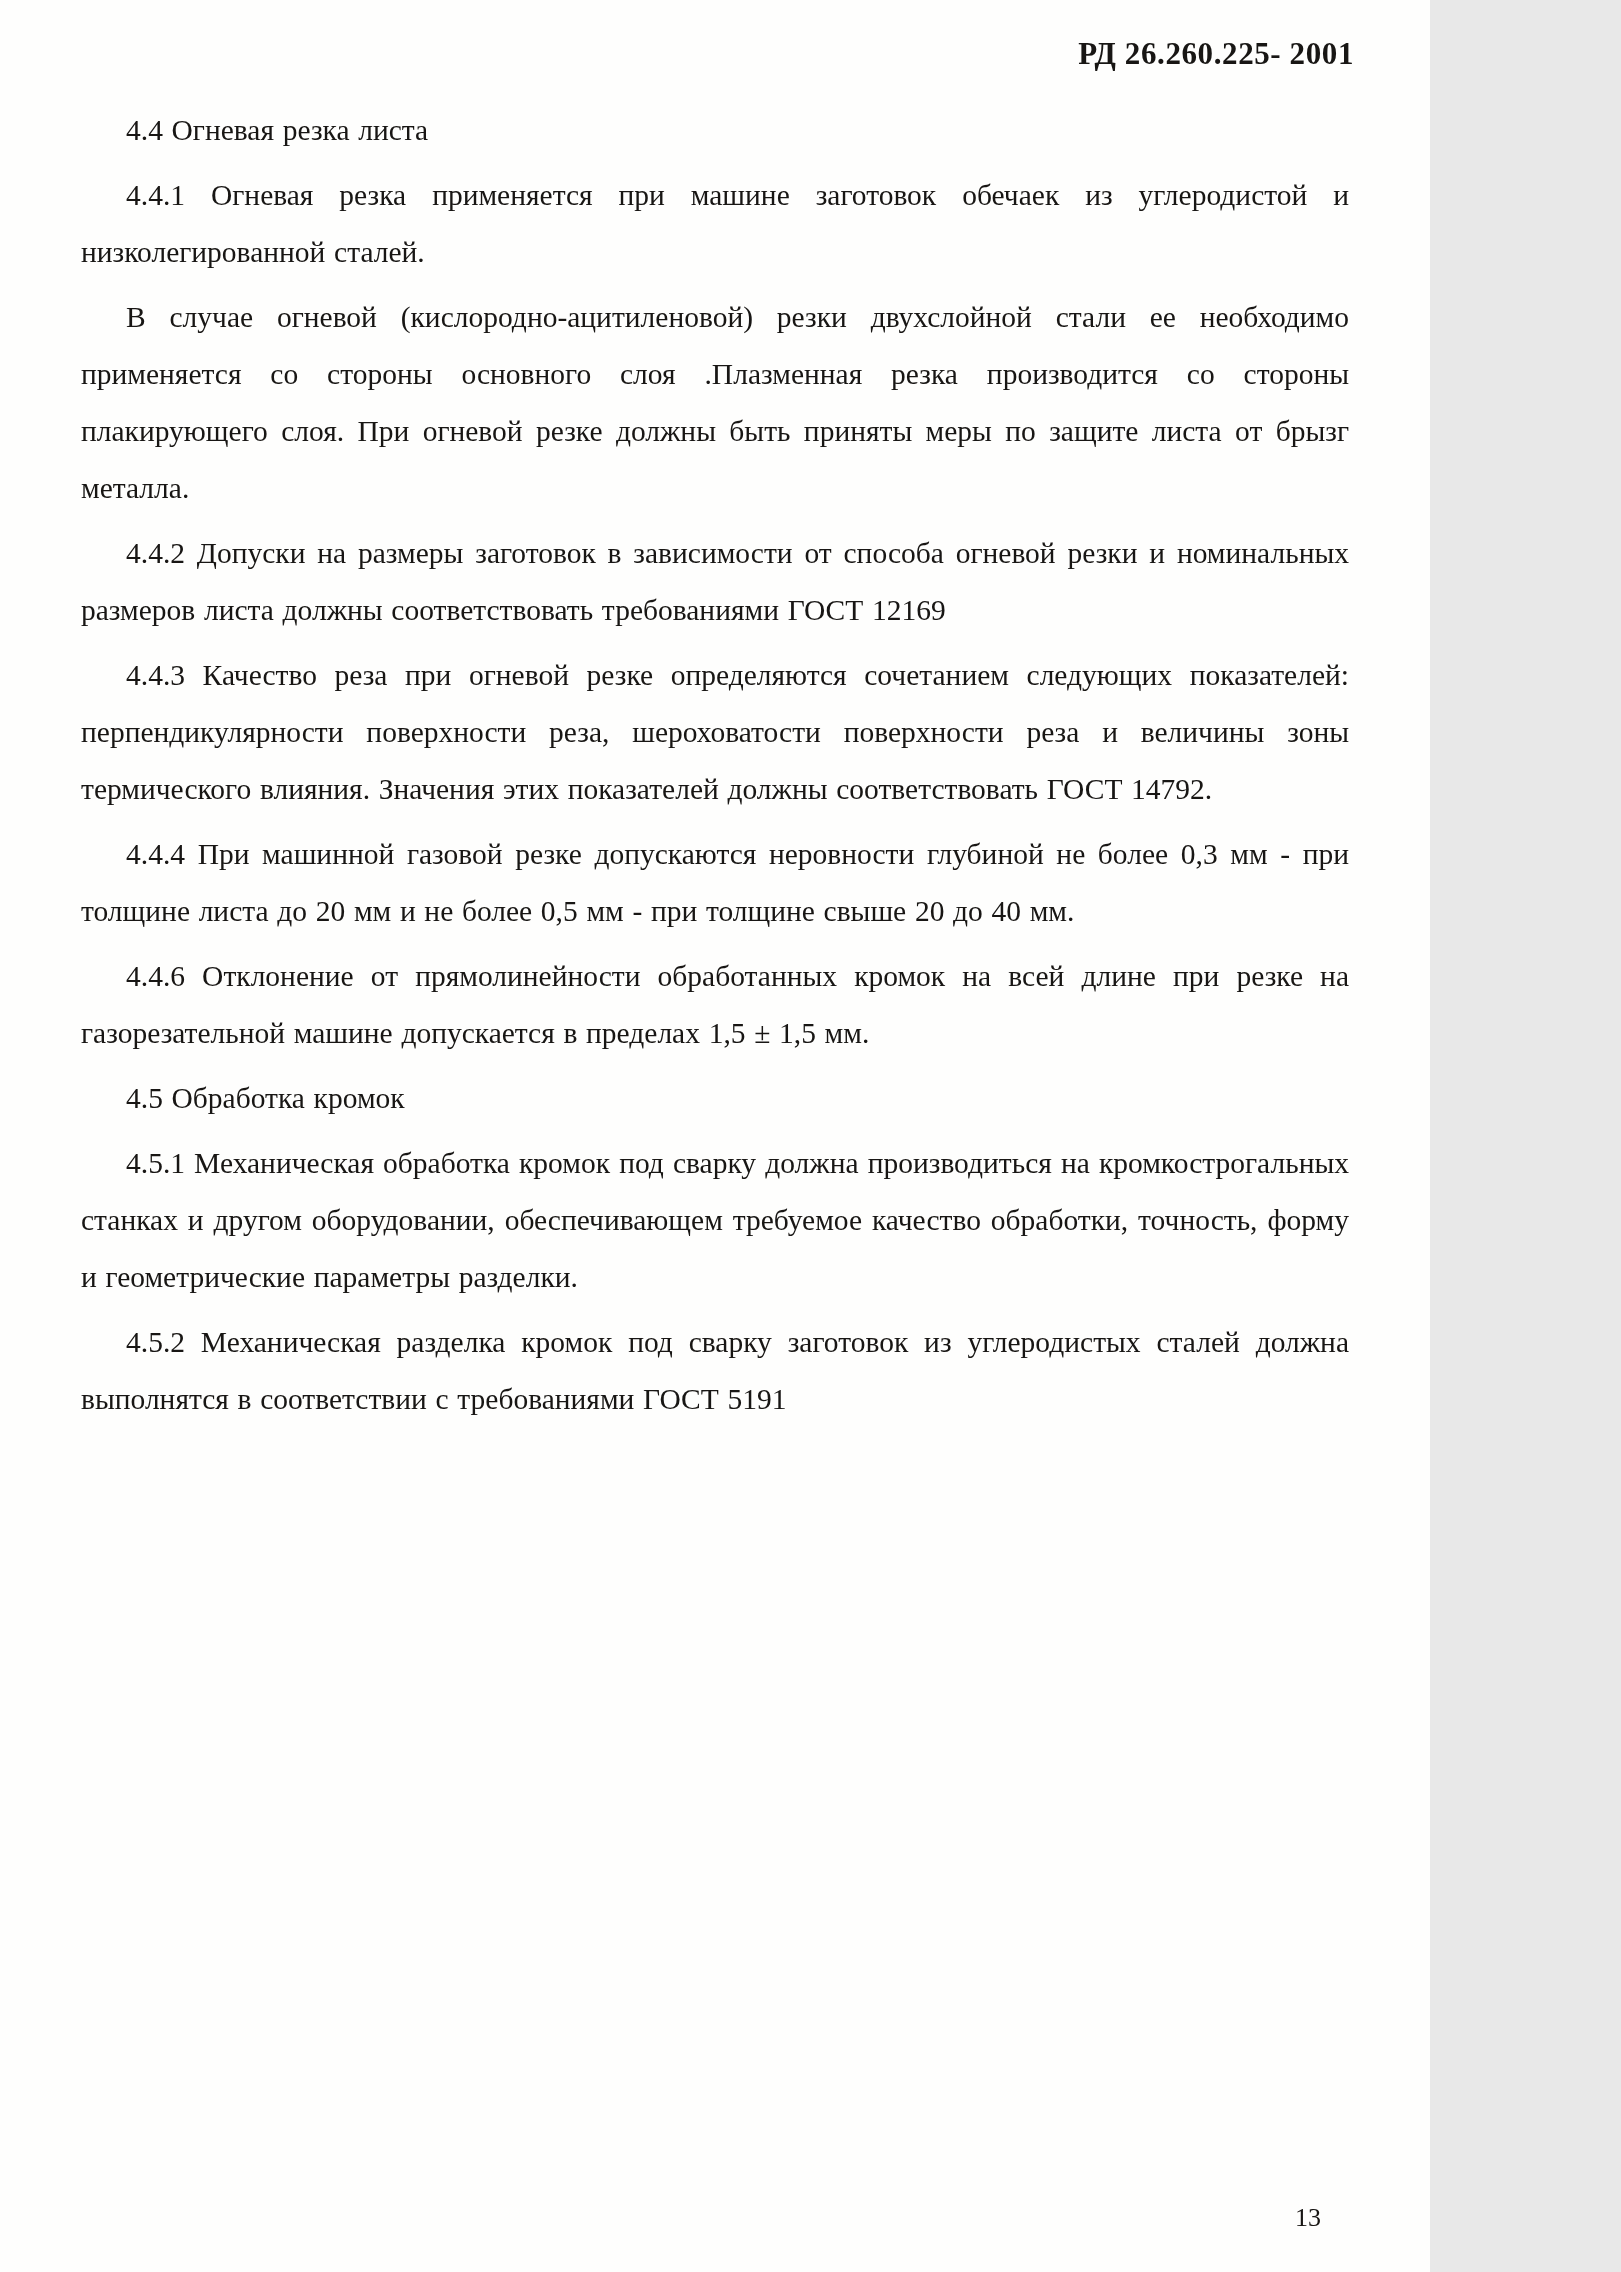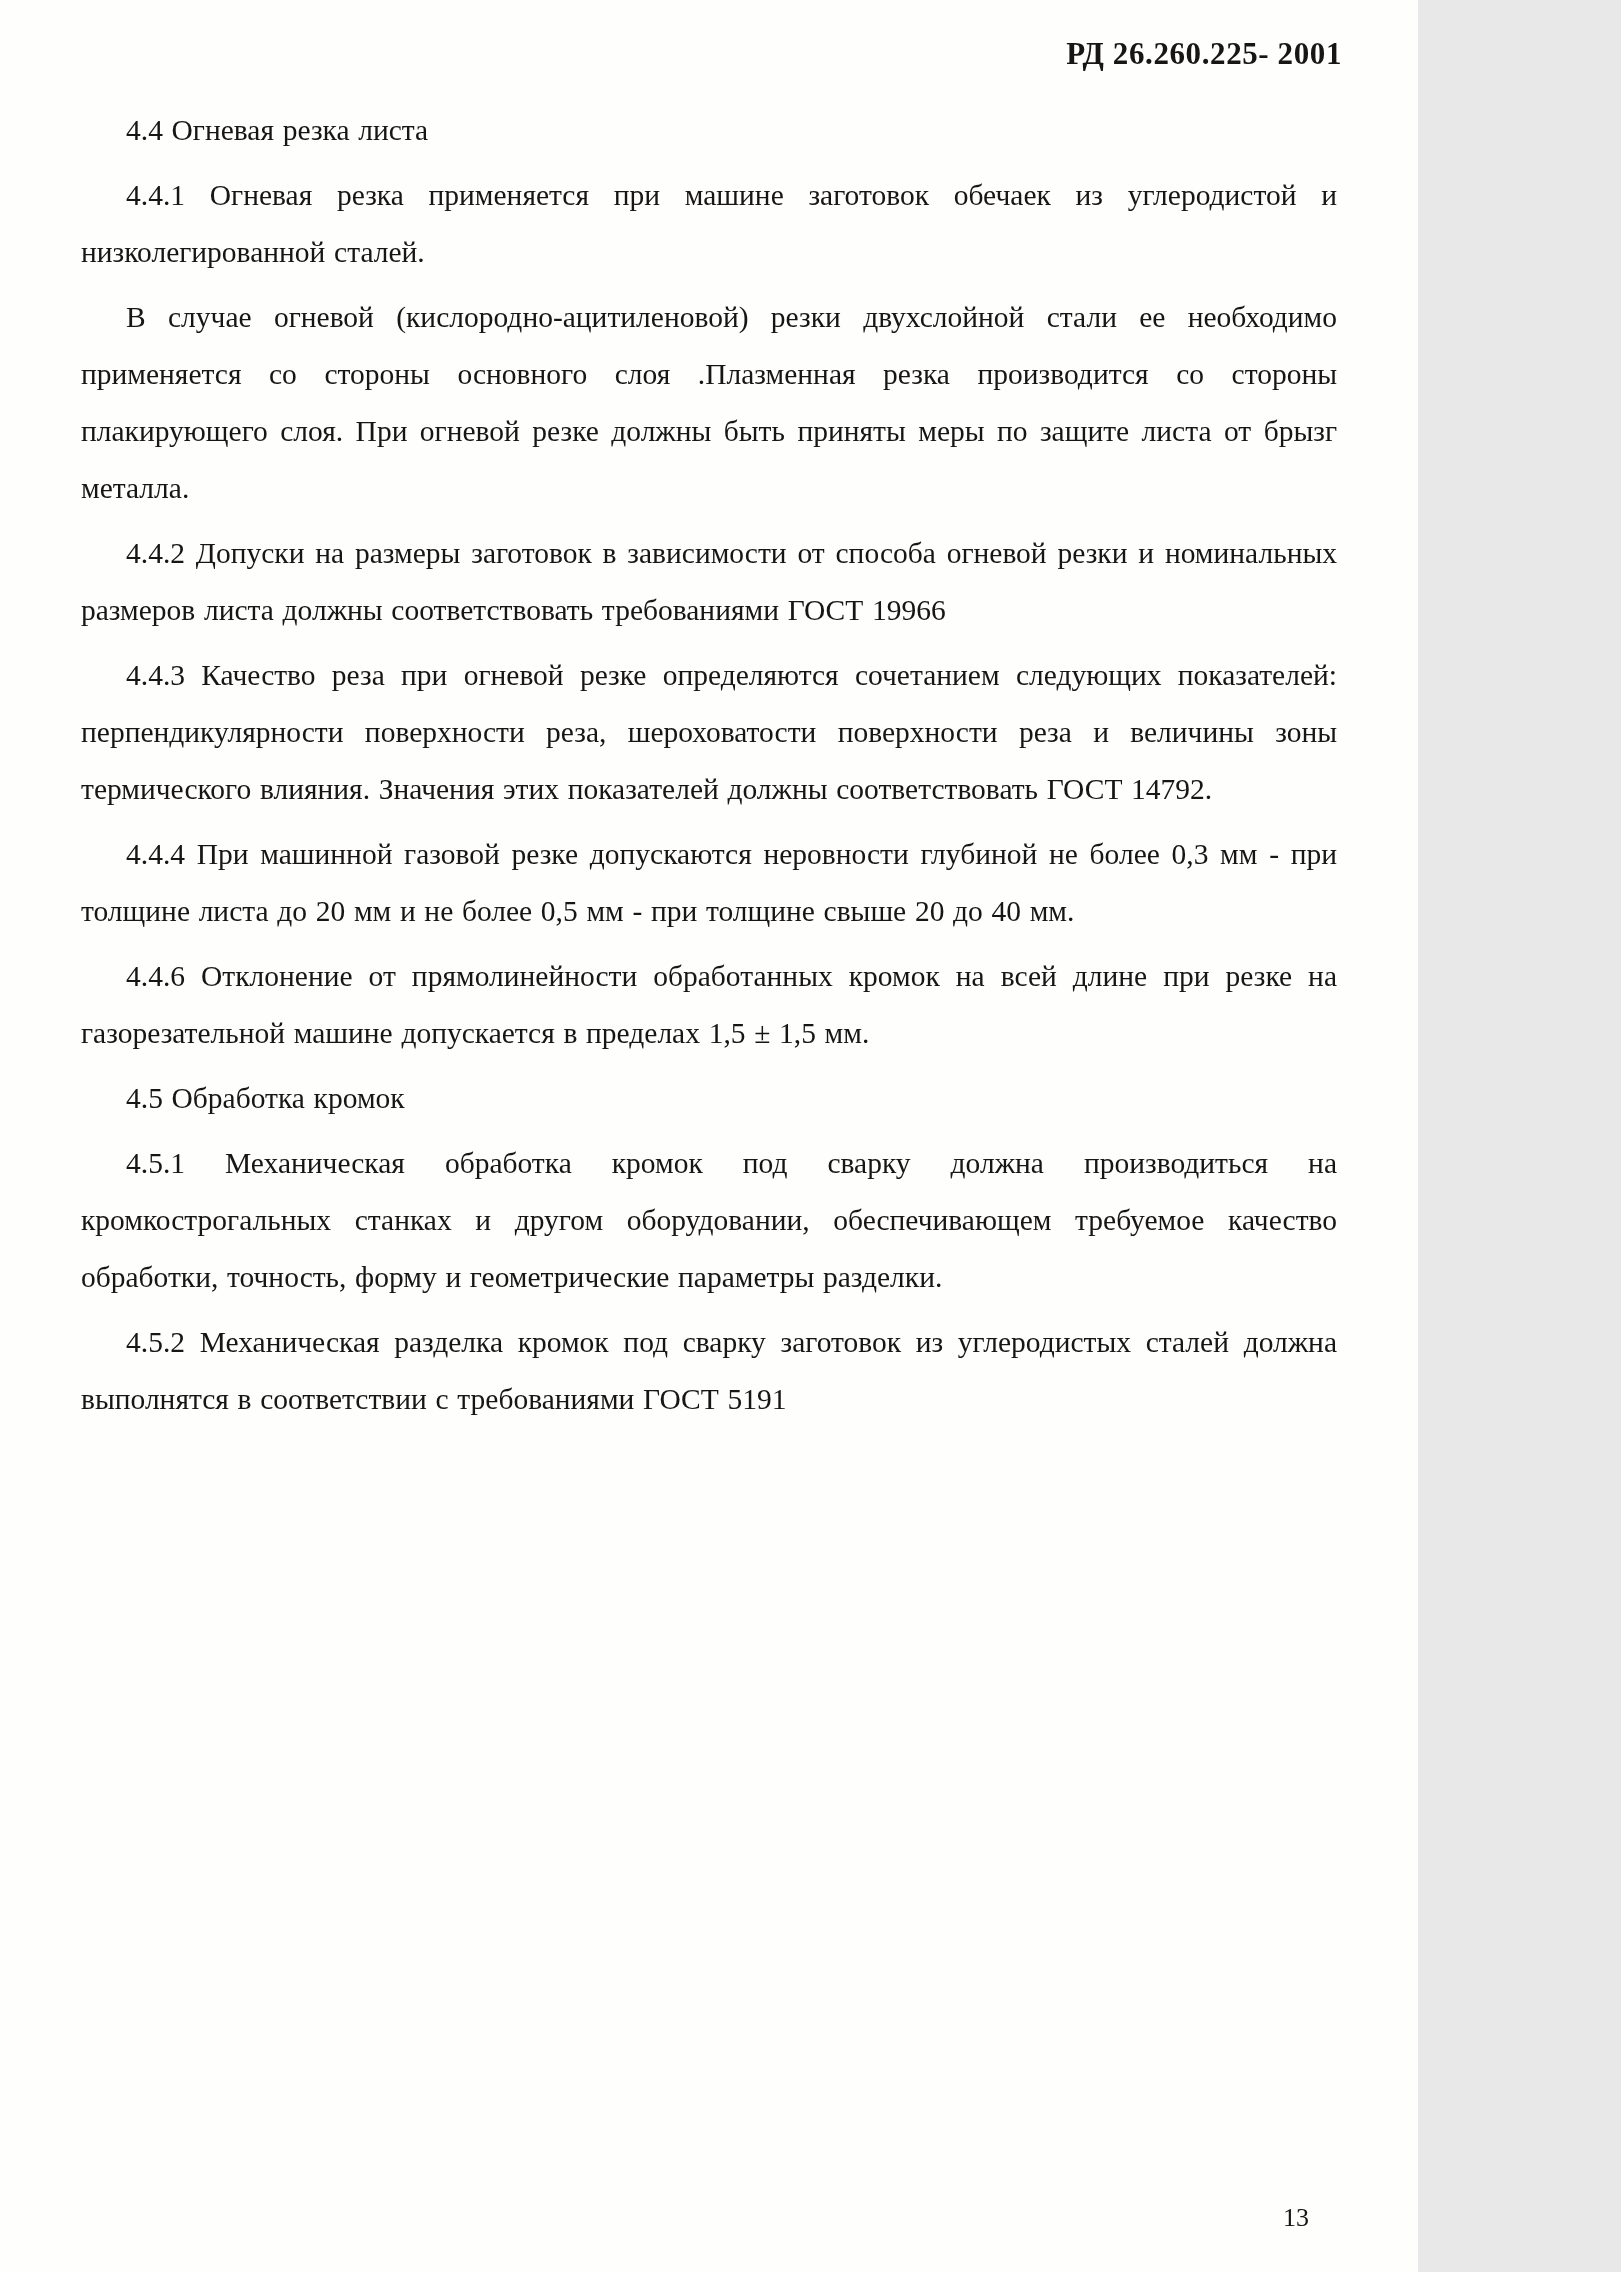--- a/index.html
+++ b/index.html
@@ -8,20 +8,21 @@
     background: #e8e8e8;
   }
   .page {
     position: relative;
     width: 1418px;
     height: 2273px;
     background: #fefefd;
     font-family: "Liberation Serif", serif;
     color: #181614;
     overflow: hidden;
+    padding-left: 12px;
   }
   .doc-header {
     position: absolute;
     top: 36px;
     left: 74px;
     right: 76px;
     text-align: right;
     font-size: 31px;
     font-weight: bold;
     letter-spacing: 0.6px;
@@ -54,21 +55,21 @@
 <body>
 
 <div class="page">
 
   <div class="doc-header">РД 26.260.225- 2001</div>
 
   <div class="content">
     <p>4.4 Огневая резка листа</p>
     <p>4.4.1 Огневая резка применяется при машине заготовок обечаек из углеродистой и низколегированной сталей.</p>
     <p>В случае огневой (кислородно-ацитиленовой) резки двухслойной стали ее необходимо применяется со стороны основного слоя .Плазменная резка производится со стороны плакирующего слоя. При огневой резке должны быть приняты меры по защите листа от брызг металла.</p>
-    <p>4.4.2 Допуски на размеры заготовок в зависимости от способа огневой резки и номинальных размеров листа должны соответствовать требованиями ГОСТ 19966</p>
+    <p>4.4.2 Допуски на размеры заготовок в зависимости от способа огневой резки и номинальных размеров листа должны соответствовать требованиями ГОСТ 12169</p>
     <p>4.4.3 Качество реза при огневой резке определяются сочетанием следующих показателей: перпендикулярности поверхности реза, шероховатости поверхности реза и величины зоны термического влияния. Значения этих показателей должны соответствовать ГОСТ 14792.</p>
     <p>4.4.4 При машинной газовой резке допускаются неровности глубиной не более 0,3 мм - при толщине листа до 20 мм и не более 0,5 мм - при толщине свыше 20 до 40 мм.</p>
     <p>4.4.6 Отклонение от прямолинейности обработанных кромок на всей длине при резке на газорезательной машине допускается в пределах 1,5 ± 1,5 мм.</p>
     <p>4.5 Обработка кромок</p>
     <p>4.5.1 Механическая обработка кромок под сварку должна производиться на кромкострогальных станках и другом оборудовании, обеспечивающем требуемое качество обработки, точность, форму и геометрические параметры разделки.</p>
     <p>4.5.2 Механическая разделка кромок под сварку заготовок из углеродистых сталей должна выполнятся в соответствии с требованиями ГОСТ 5191</p>
   </div>
 
   <div class="page-number">13</div>
 

